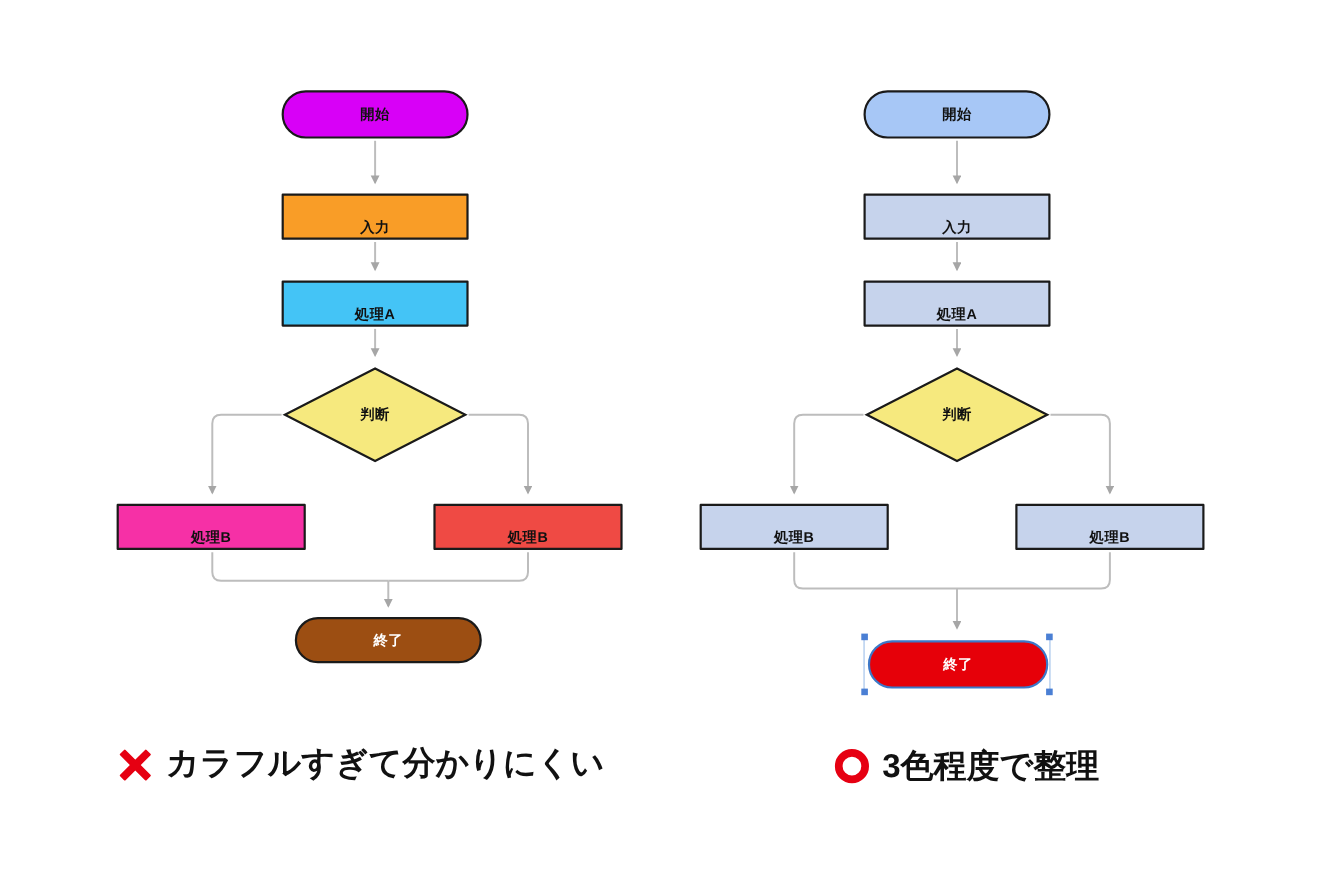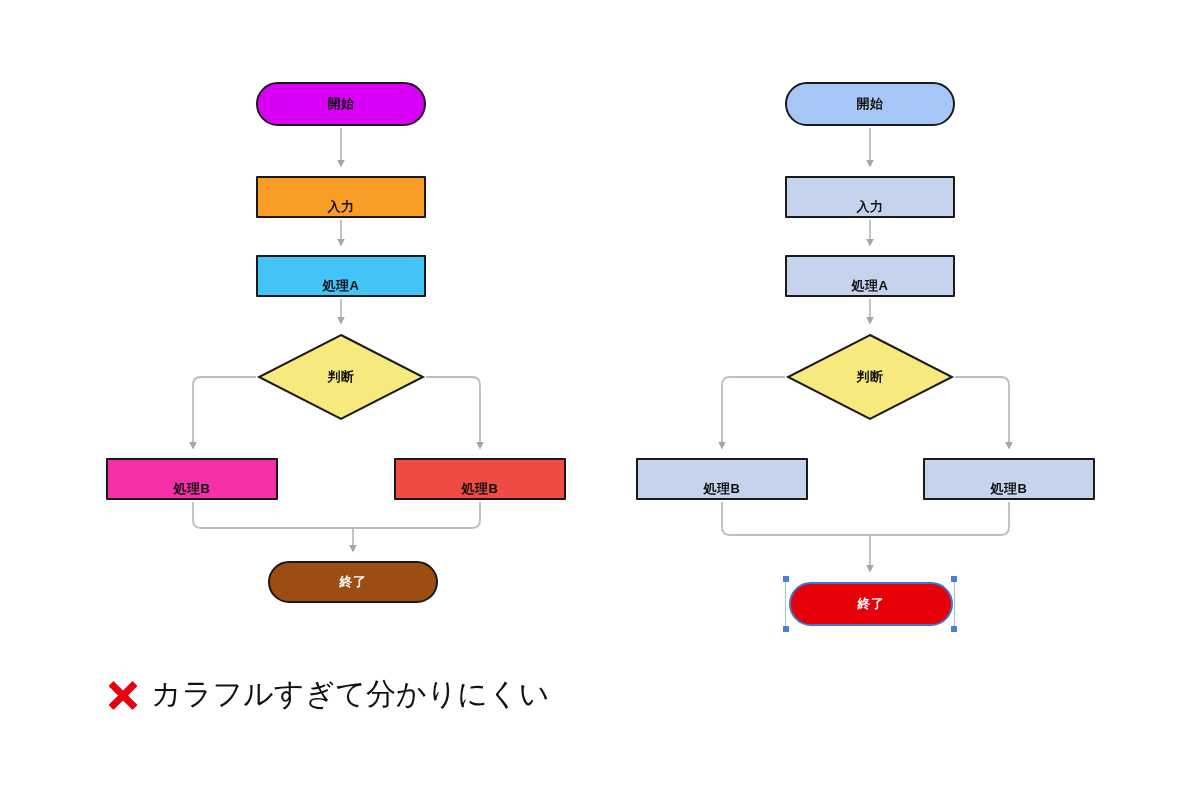--- a/index.html
+++ b/index.html
@@ -78,21 +78,21 @@
   .handle.bl { left: -3px; bottom: -3px; }
   .handle.br { right: -3px; bottom: -3px; }
   .caption {
     position: absolute;
     display: flex;
     align-items: center;
     gap: 12px;
   }
   .caption-text {
     font-size: 30px;
-    font-weight: 400;
+    font-weight: 700;
     color: #111111;
     white-space: nowrap;
   }
   .cross-icon {
     position: relative;
     width: 32px; height: 32px;
     flex: 0 0 32px;
   }
   .cross-icon::before, .cross-icon::after {
     content: "";
@@ -211,14 +211,18 @@
     <div class="selected-pill" style="background-color: rgb(230, 0, 9); color: rgb(255, 255, 255); border-color: rgb(60, 120, 200);">
       <span>終了</span>
     </div>
   </div>
 
   <div class="caption" style="left:107px;top:674px">
     <span class="cross-icon" style="color: rgb(230, 0, 18);"></span>
     <span class="caption-text">カラフルすぎて分かりにくい</span>
   </div>
 
+  <div class="caption" style="left:759px;top:676px">
+    <span class="circle-icon" style="color: rgb(230, 0, 18);"></span>
+    <span class="caption-text">3色程度で整理</span>
+  </div>
 
 </div>
 
 </body></html>

